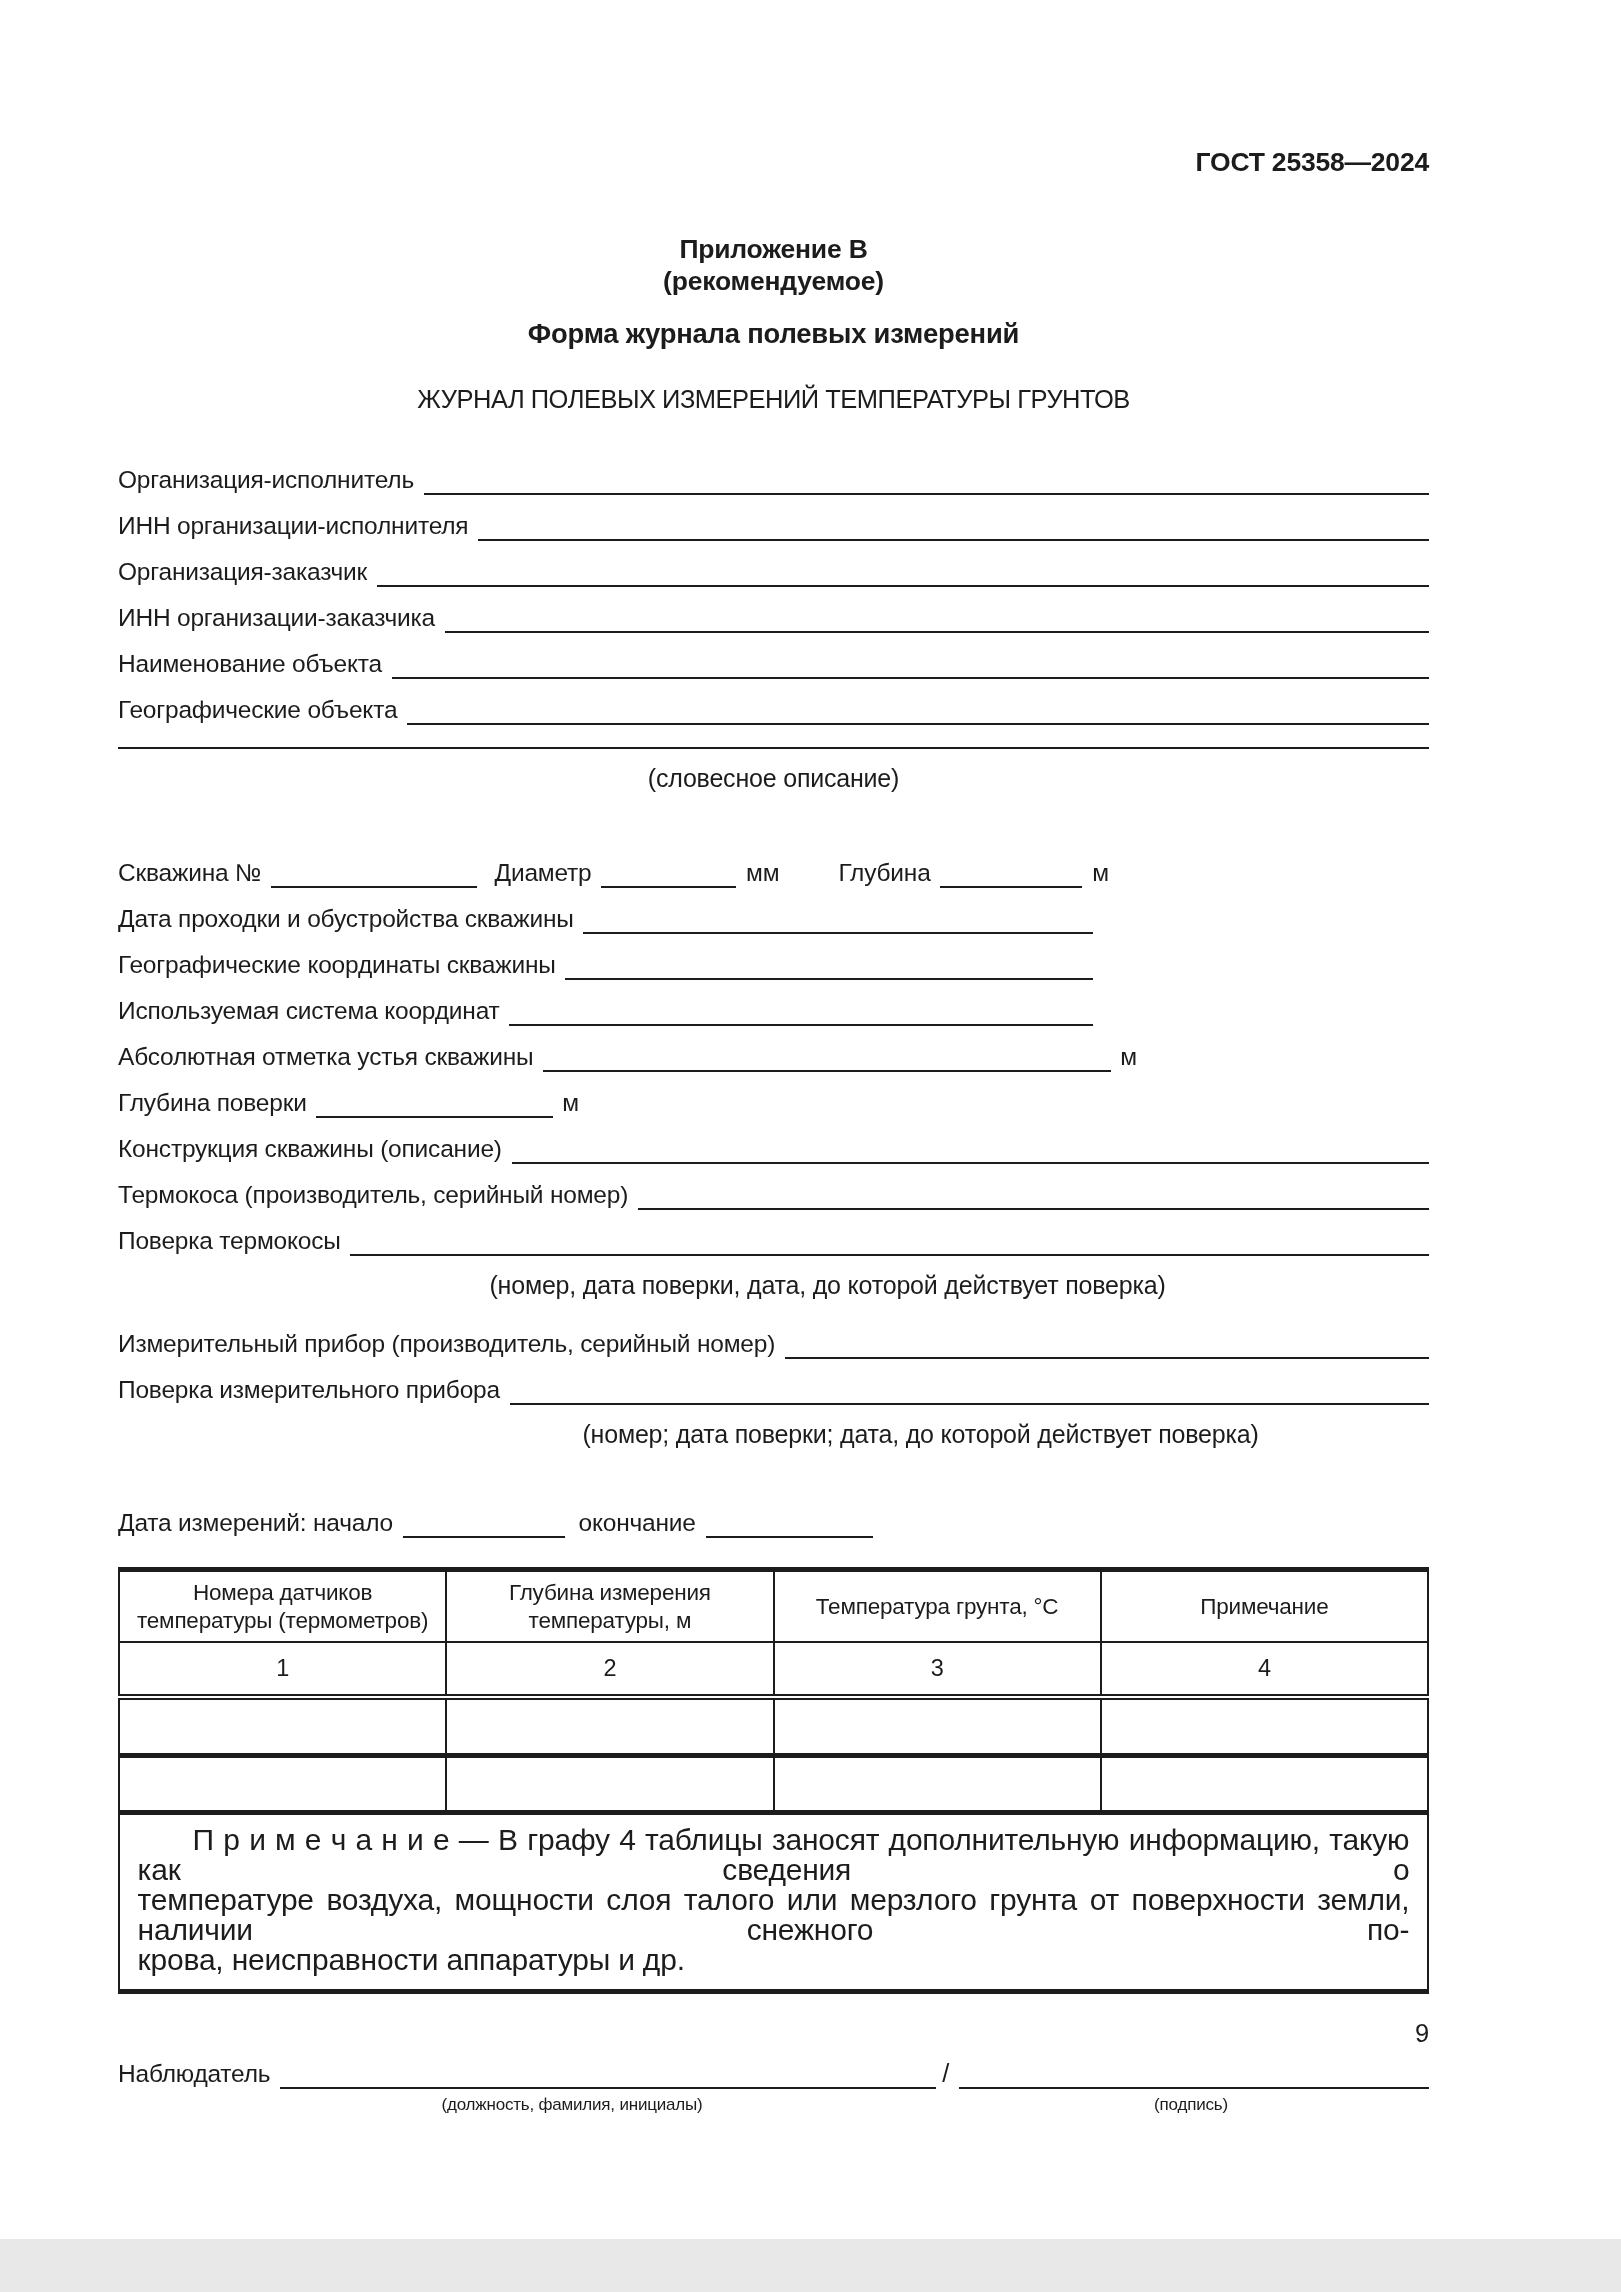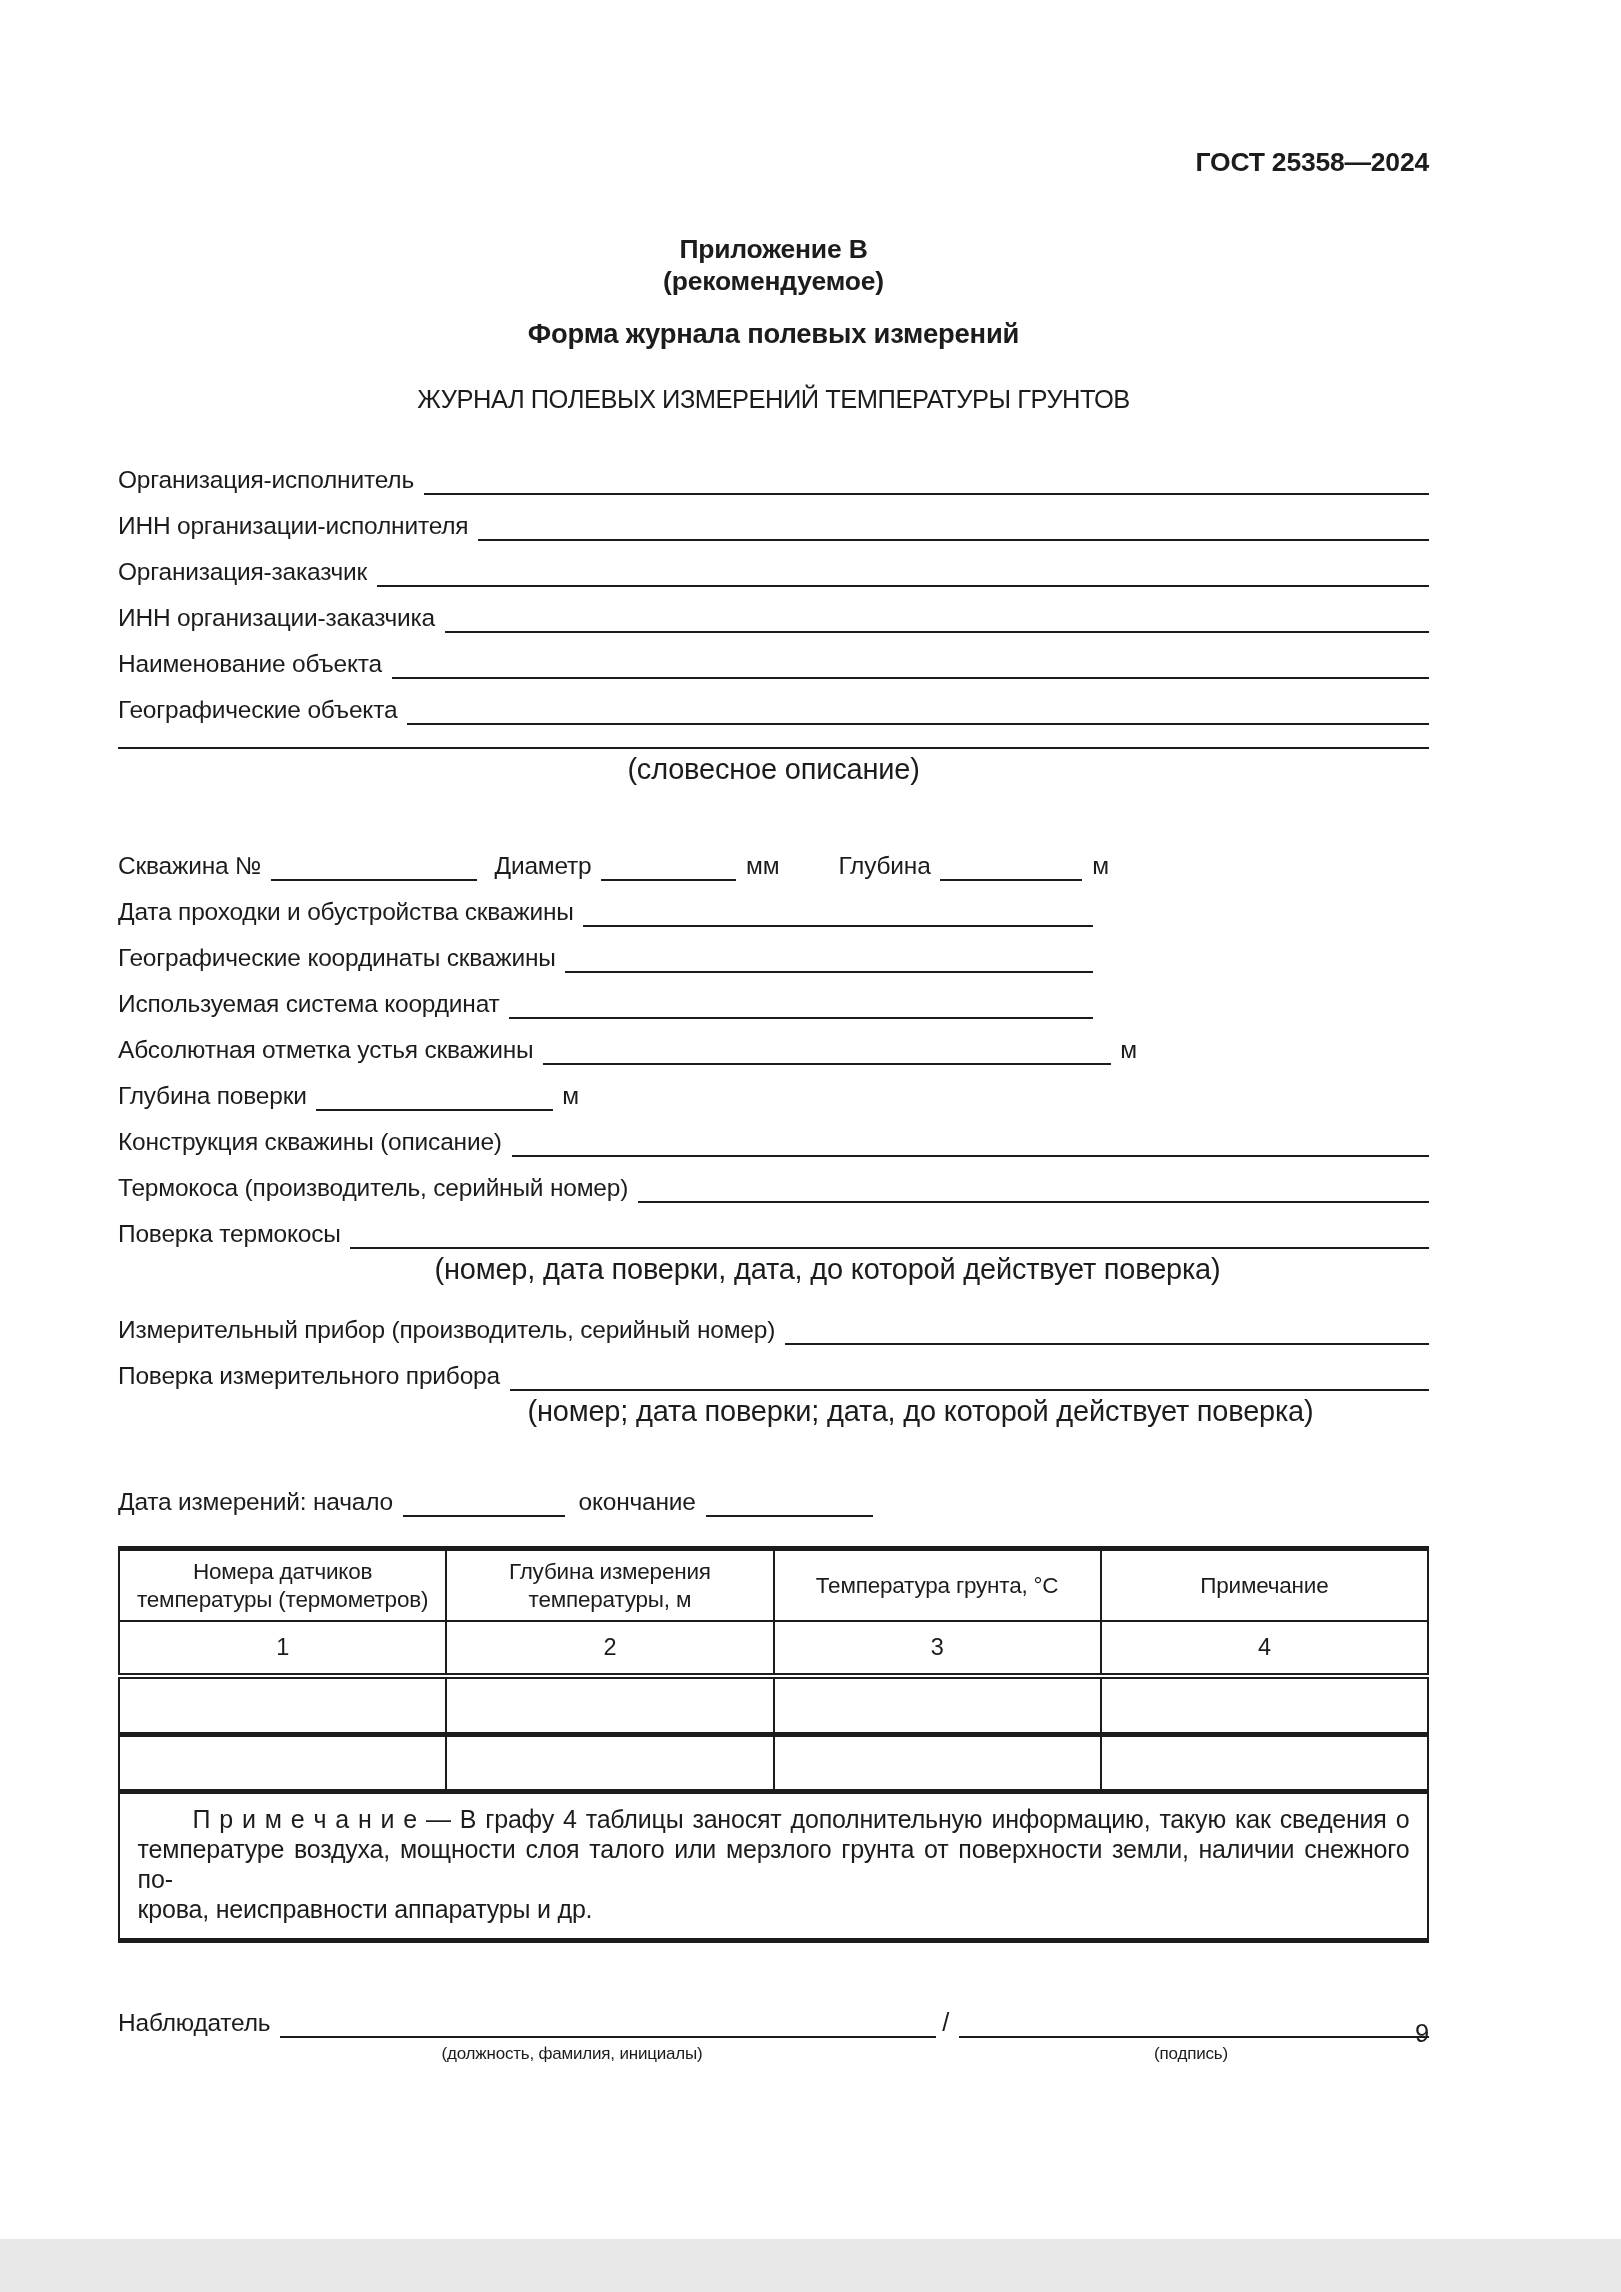--- a/index.html
+++ b/index.html
@@ -14,21 +14,21 @@
   .appendix-block { text-align:center; font-weight:bold; font-size:26.5px; line-height:32px; margin-top:55px; }
   .form-title { text-align:center; font-weight:bold; font-size:27.4px; margin-top:21px; }
   .journal-title { text-align:center; font-size:25.5px; margin-top:35px; letter-spacing:-0.5px; }
 
   .fields { margin-top:35px; }
   .frow { display:flex; align-items:flex-end; height:46px; }
   .frow .lbl { white-space:nowrap; padding-bottom:1px; }
   .fline { flex:1 1 auto; border-bottom:2.9px solid #1c1c1c; height:11.8px; margin-left:9.8px; min-width:29px; }
   .unit { white-space:nowrap; padding-bottom:1px; margin-left:9.8px; }
   .bare-line { border-bottom:2.9px solid #1c1c1c; height:21.6px; }
-  .cap { font-size:29px; letter-spacing:-0.2px; text-align:center; margin-top:4px; color:#1c1c1c; }
+  .cap { font-size:25px; letter-spacing:-0.2px; text-align:center; margin-top:15px; color:#1c1c1c; }
 
   .w210 { flex:0 0 206px; } .w138 { flex:0 0 135px; } .w145 { flex:0 0 142px; }
   .w165 { flex:0 0 162px; } .w170 { flex:0 0 167px; } .w480 { flex:0 0 470px; }
   .gap18 { margin-left:17.6px; } .gap60 { margin-left:59px; } .gap14 { margin-left:13.7px; }
   .rw995  { width:975px; }
   .rw1040 { width:1019px; }
   .rw470  { width:461px; }
 
   table.meas {
     width:100%; border-collapse:collapse; margin-top:29px;
@@ -39,21 +39,21 @@
     border-left:2.9px solid #1c1c1c; border-right:2.9px solid #1c1c1c;
     text-align:center; vertical-align:middle; padding:3.9px 13.7px;
   }
   table.meas th { font-weight:normal; font-size:22.5px; height:61px; border-bottom:2.9px solid #1c1c1c; line-height:27.4px; }
   table.meas .num-row td { height:43px; font-size:23.5px; border-bottom:6.9px double #1c1c1c; }
   table.meas .empty-row1 td { height:45px; border-bottom:5.9px solid #1c1c1c; }
   table.meas .empty-row2 td { height:45px; border-bottom:none; }
 
   .note-box {
     border:2.9px solid #1c1c1c; border-top:5.9px solid #1c1c1c; border-bottom:5.9px solid #1c1c1c;
-    padding:9.8px 17.6px 13.7px 17.6px; font-size:25px; line-height:30px;
+    padding:9.8px 17.6px 13.7px 17.6px; font-size:30px; line-height:30px;
   }
   .note-line { text-align:justify; text-align-last:justify; }
   .note-line.first { text-indent:55px; }
   .note-line.last { text-align:left; text-align-last:left; }
 
   .observer-row { margin-top:49px; }
   .slash { padding-bottom:1px; margin-left:5.9px; font-size:25.5px; }
   .sign-caps { position:relative; height:29px; margin-top:6px; font-size:17px; }
   .sign-caps .c1 { position:absolute; left:454px; transform:translateX(-50%); white-space:nowrap; }
   .sign-caps .c2 { position:absolute; left:1073px; transform:translateX(-50%); white-space:nowrap; }

